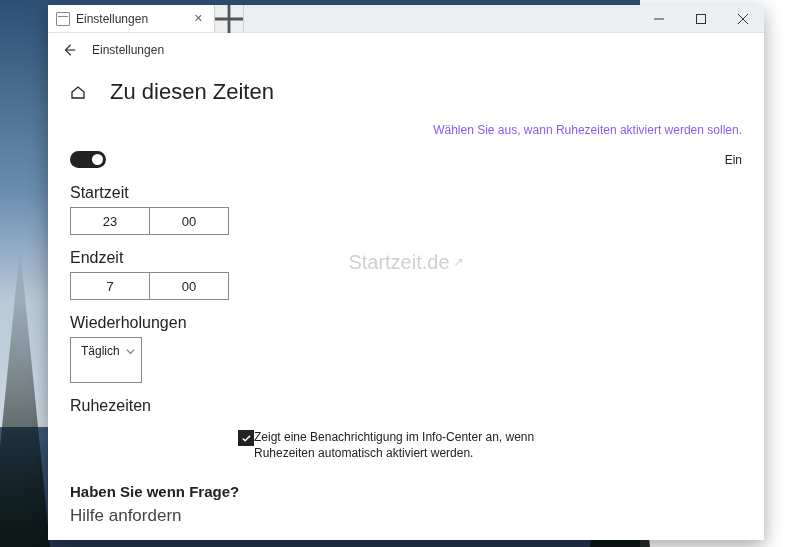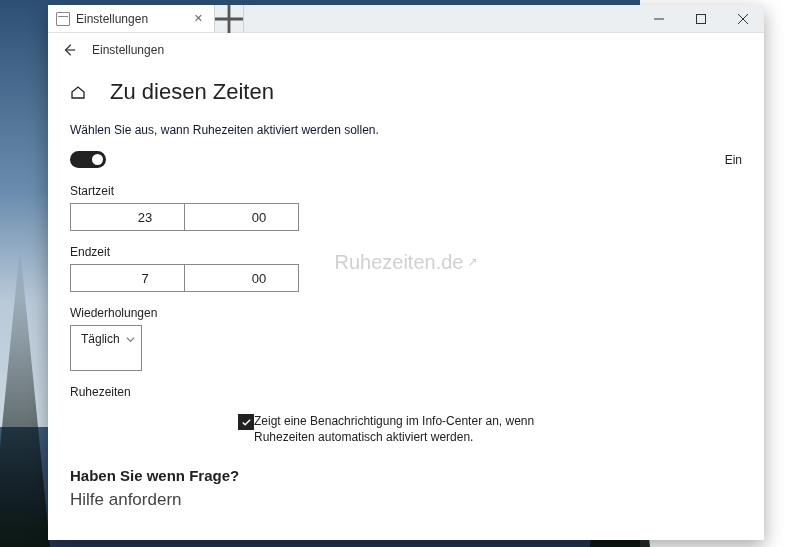--- a/index.html
+++ b/index.html
@@ -103,39 +103,38 @@
     padding: 18px 22px 0 22px;
     flex:1;
     overflow:hidden;
   }
 
   .page-title-row { display:flex; align-items:center; gap:24px; margin-bottom:18px; }
   .home-icon { cursor:pointer; color:#222; }
   .home-icon svg { width:16px; height:16px; display:block; }
   h1 { font-size:22px; font-weight:500; margin:0; }
 
-  .subtitle { font-size:12px; color:#0f172a; margin-bottom:14px; }
+  .subtitle { font-size:12px; color:#8b5cf6; margin-bottom:14px;text-align:right; }
 
   .toggle-row { display:flex; align-items:center; gap:8px; margin-bottom:16px;justify-content:space-between; }
   .toggle { width:36px; height:17px; border-radius:9px; background:#222; position:relative; cursor:pointer; }
   .toggle .knob { width:11px; height:11px; background:#fff; border-radius:50%; position:absolute; right:3px; top:3px; }
   .toggle-label { font-size:12px; }
 
-  .section-label { font-size:12px; margin-bottom:5px; }
+  .section-label { font-size:16px; margin-bottom:5px; }
   .section { margin-bottom:14px; }
 
   .time-picker { display:flex; }
   .time-box {
     width:78px; height:26px;
     border:1px solid #888;
     display:flex; align-items:center; justify-content:center;
     font-size:13px;
     cursor:pointer;
     background:#fff;
-    padding-left:35px;
   }
   .time-box + .time-box { border-left:none; }
 
   .select-like {
     display:inline-flex; align-items:center;
     height:26px;
     border:1px solid #888;
     padding: 0 6px 18px 10px;
     font-size:12px;
     cursor:pointer;
@@ -281,18 +280,18 @@
             </svg>
         </div>
         <div class="checkbox-text">Zeigt eine Benachrichtigung im Info-Center an, wenn Ruhezeiten automatisch aktiviert werden.</div>
       </div>
 
       <div class="footer-q">Haben Sie wenn Frage?</div>
       <div class="footer-link">Hilfe anfordern</div>
     </div>
 
     <div class="watermark">
-      <span>Ruhezeiten.de</span>
+      <span>Startzeit.de</span>
         <sup>↗</sup>
     </div>
 
   </div>
 </div>
 
 </body></html>

